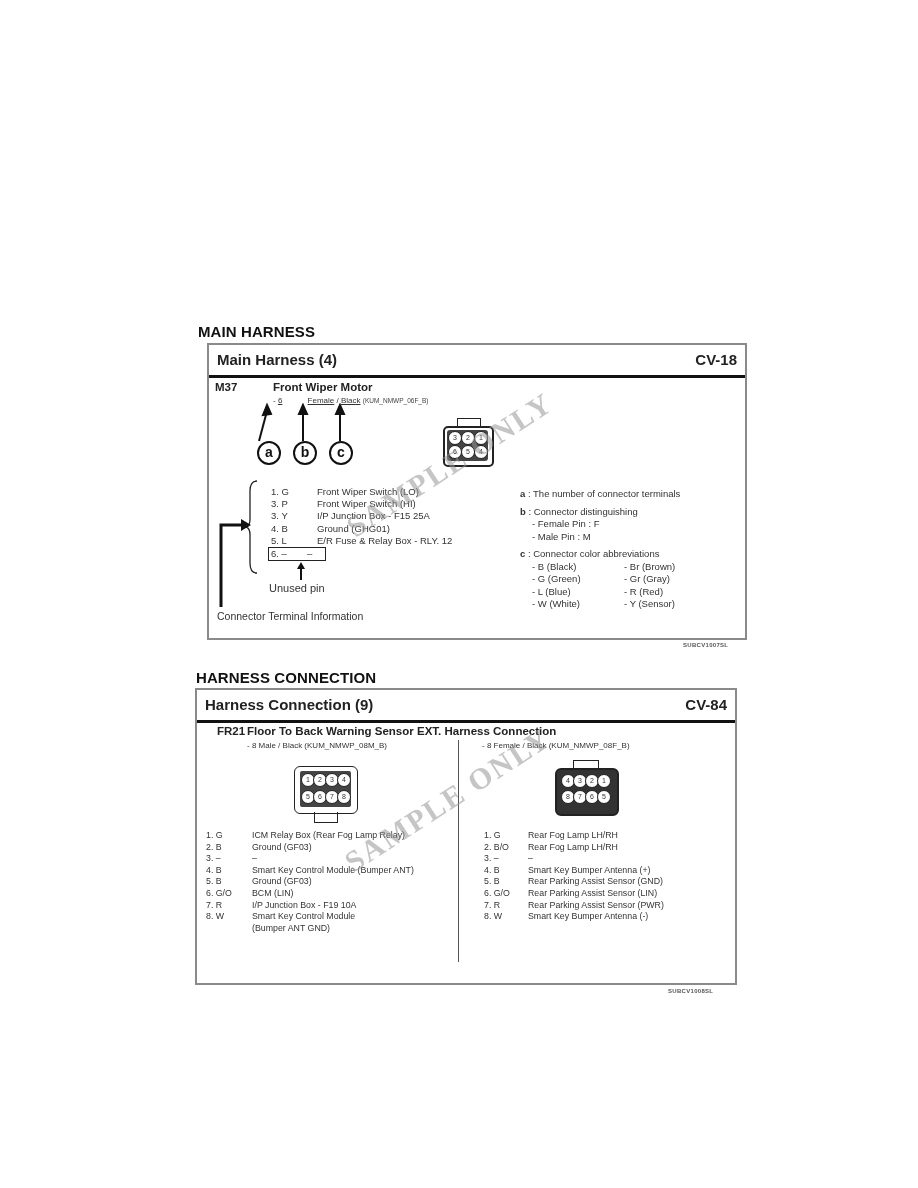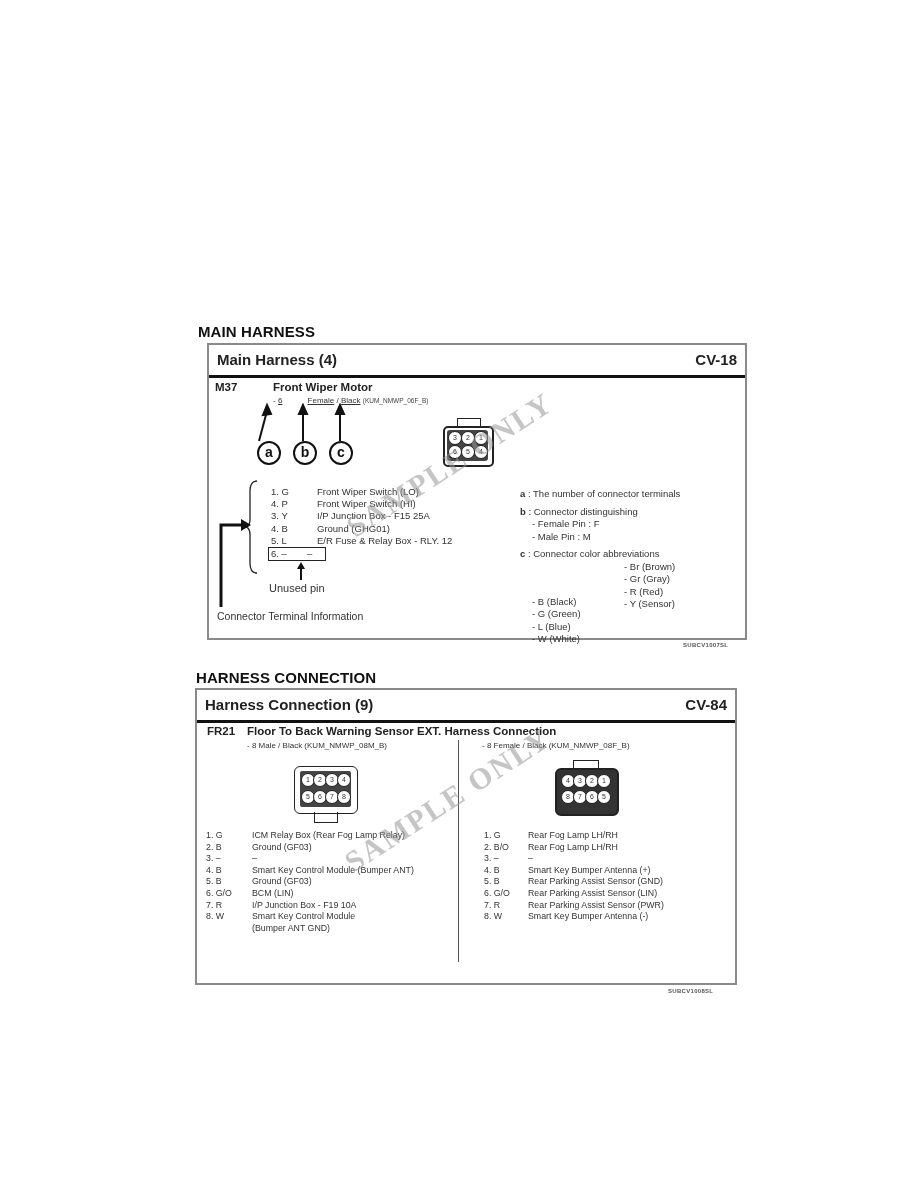--- a/index.html
+++ b/index.html
@@ -78,21 +78,21 @@
 
   <svg class="abs" style="left:36px; top:134px;" width="14" height="96">
     <path d="M12 2 Q5 2 5 12 L5 40 Q5 47 1 48 Q5 49 5 56 L5 84 Q5 94 12 94" stroke="#222" stroke-width="1.3" fill="none"></path>
   </svg>
   <div class="abs pinlist" style="left:62px; top:141px;">
     <div class="row">
         <span class="n">1. G</span>
         <span>Front Wiper Switch (LO)</span>
       </div>
     <div class="row">
-        <span class="n">4. P</span>
+        <span class="n">3. P</span>
         <span>Front Wiper Switch (HI)</span>
       </div>
     <div class="row">
         <span class="n">3. Y</span>
         <span>I/P Junction Box - F15 25A</span>
       </div>
     <div class="row">
         <span class="n">4. B</span>
         <span>Ground (GHG01)</span>
       </div>
@@ -118,21 +118,21 @@
   </svg>
   <div class="abs" style="left:8px; top:265px; font-size:10.5px; color:#333;">Connector Terminal Information</div>
 
   <div class="abs legend" style="left:311px; top:143px; width:220px;">
     <div style="margin-bottom:5px;"><b>a</b><span> : The number of connector terminals</span></div>
     <div><b>b</b><span> : Connector distinguishing</span></div>
     <div style="padding-left:12px;">- Female Pin : F</div>
     <div style="padding-left:12px; margin-bottom:5px;">- Male Pin : M</div>
     <div><b>c</b><span> : Connector color abbreviations</span></div>
     <div style="display:flex; padding-left:12px;">
-      <div style="width:92px;margin-top:35px;">
+      <div style="width:92px;">
         <div>- B (Black)</div>
         <div>- G (Green)</div>
         <div>- L (Blue)</div>
         <div>- W (White)</div>
       </div>
       <div>
         <div>- Br (Brown)</div>
         <div>- Gr (Gray)</div>
         <div>- R (Red)</div>
         <div>- Y (Sensor)</div>
@@ -145,21 +145,21 @@
 <div class="fig-id" style="left:683px; top:642px;">SUBCV1007SL</div>
 
 <div class="abs section-title" style="left:196px; top:669px;">HARNESS CONNECTION</div>
 
 <div class="box" style="left:195px; top:688px; width:538px; height:293px;">
   <div class="box-head">
     <span class="t">Harness Connection (9)</span>
     <span class="c">CV-84</span>
   </div>
 
-  <div class="abs code" style="left:10px; top:35px;">FR21</div>
+  <div class="abs code" style="left:20px; top:35px;">FR21</div>
   <div class="abs code" style="left:50px; top:35px;">Floor To Back Warning Sensor EXT. Harness Connection</div>
 
   <div class="abs small" style="left:50px; top:51px; font-size:8px;">- 8 Male / Black (KUM_NMWP_08M_B)</div>
   <div class="abs small" style="left:285px; top:51px; font-size:8px;">- 8 Female / Black (KUM_NMWP_08F_B)</div>
 
   <div class="vdiv" style="left:261px; top:50px; height:222px;"></div>
 
   <div class="conn" style="left:97px; top:72px; width:66px; height:64px;">
     <div class="abs" style="left:0; top:4px; width:62px; height:46px; border:1.5px solid #222; border-radius:6px; background:#fff;"></div>
     <div class="abs" style="left:6px; top:9px; width:51px; height:36px; background:#444; border-radius:2px;"></div>

